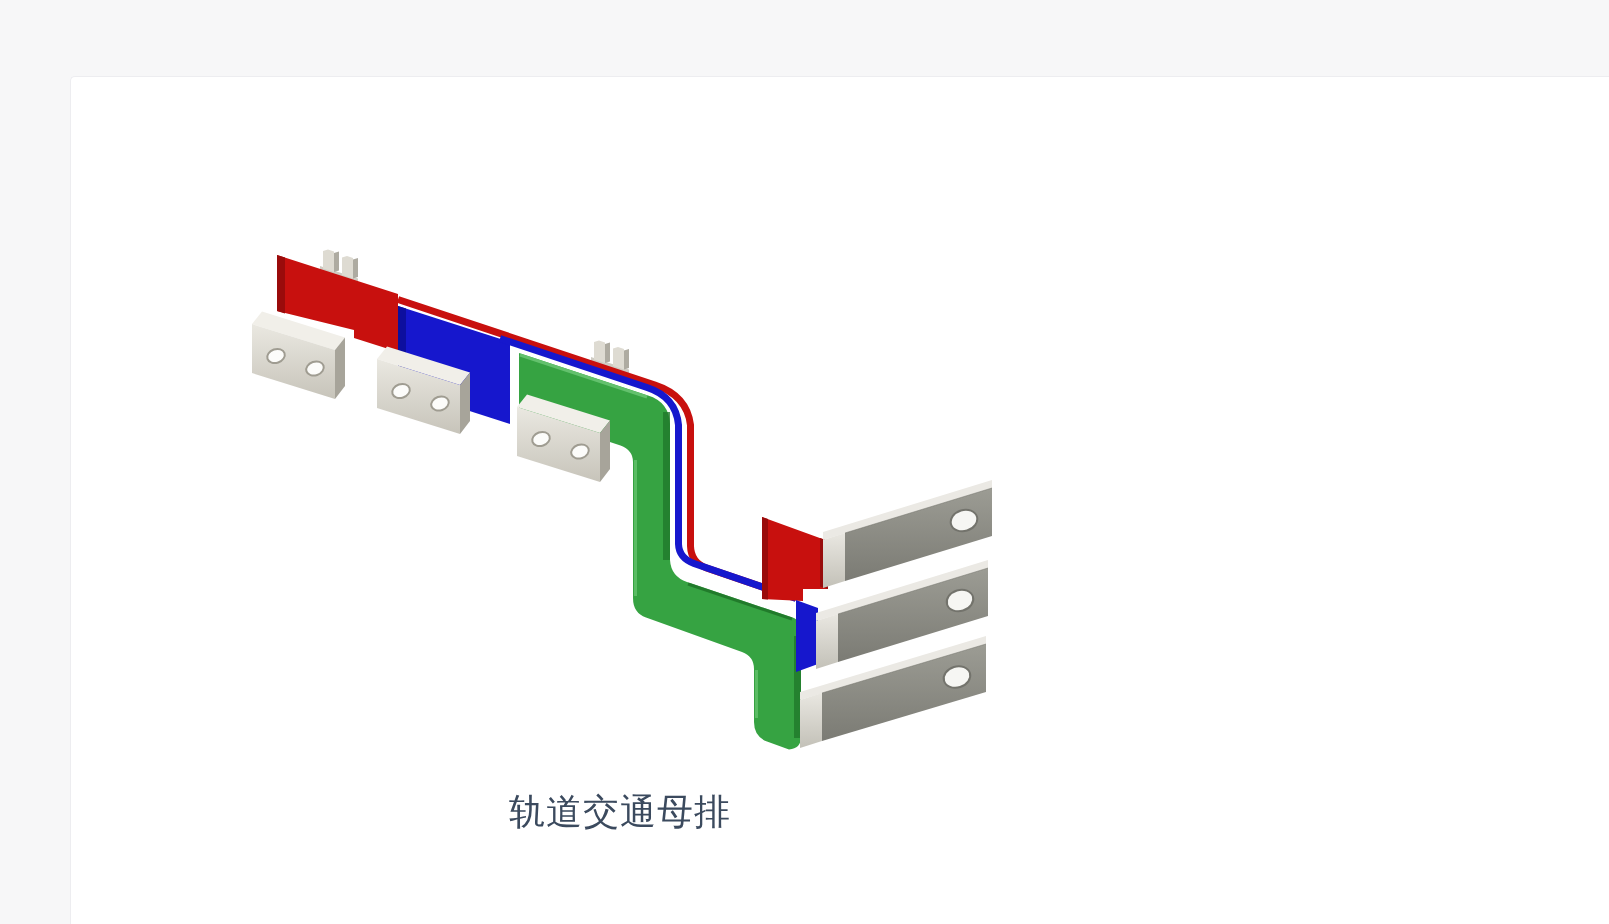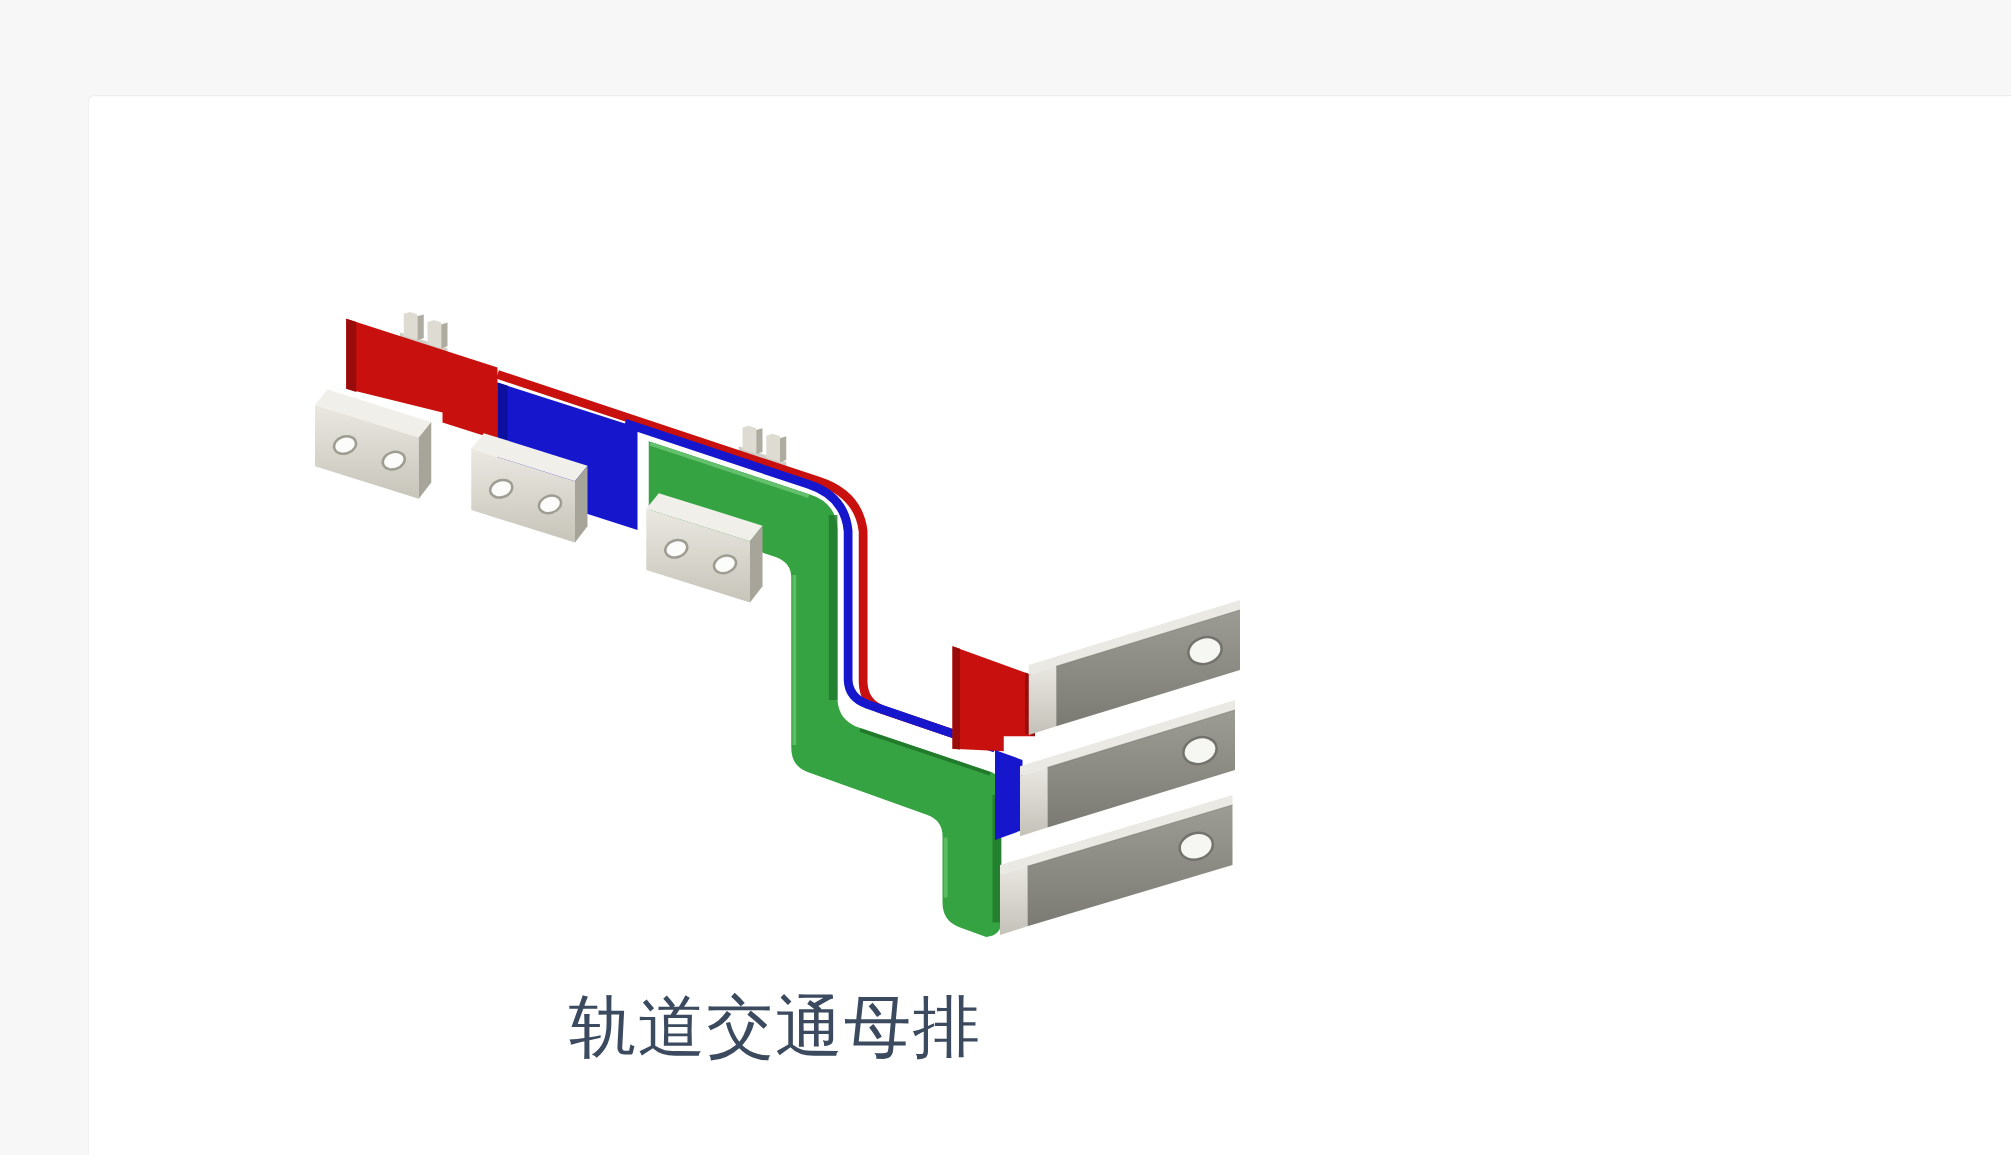--- a/index.html
+++ b/index.html
@@ -15,21 +15,21 @@
     border-left:1px solid #ededf0;
     border-top-left-radius:5px;
   }
   .figure{
     position:absolute;left:159px;top:148px;width:780px;
   }
   .figure svg{display:block;}
   .caption{
     margin-top:20px;
     text-align:center;
-    font-size:54px;
+    font-size:36px;
     letter-spacing:1px;
     font-weight:400;
     color:#3b4a5e;
     line-height:1.2;
   }
 </style>
 </head>
 <body>
 
 <div class="card">

